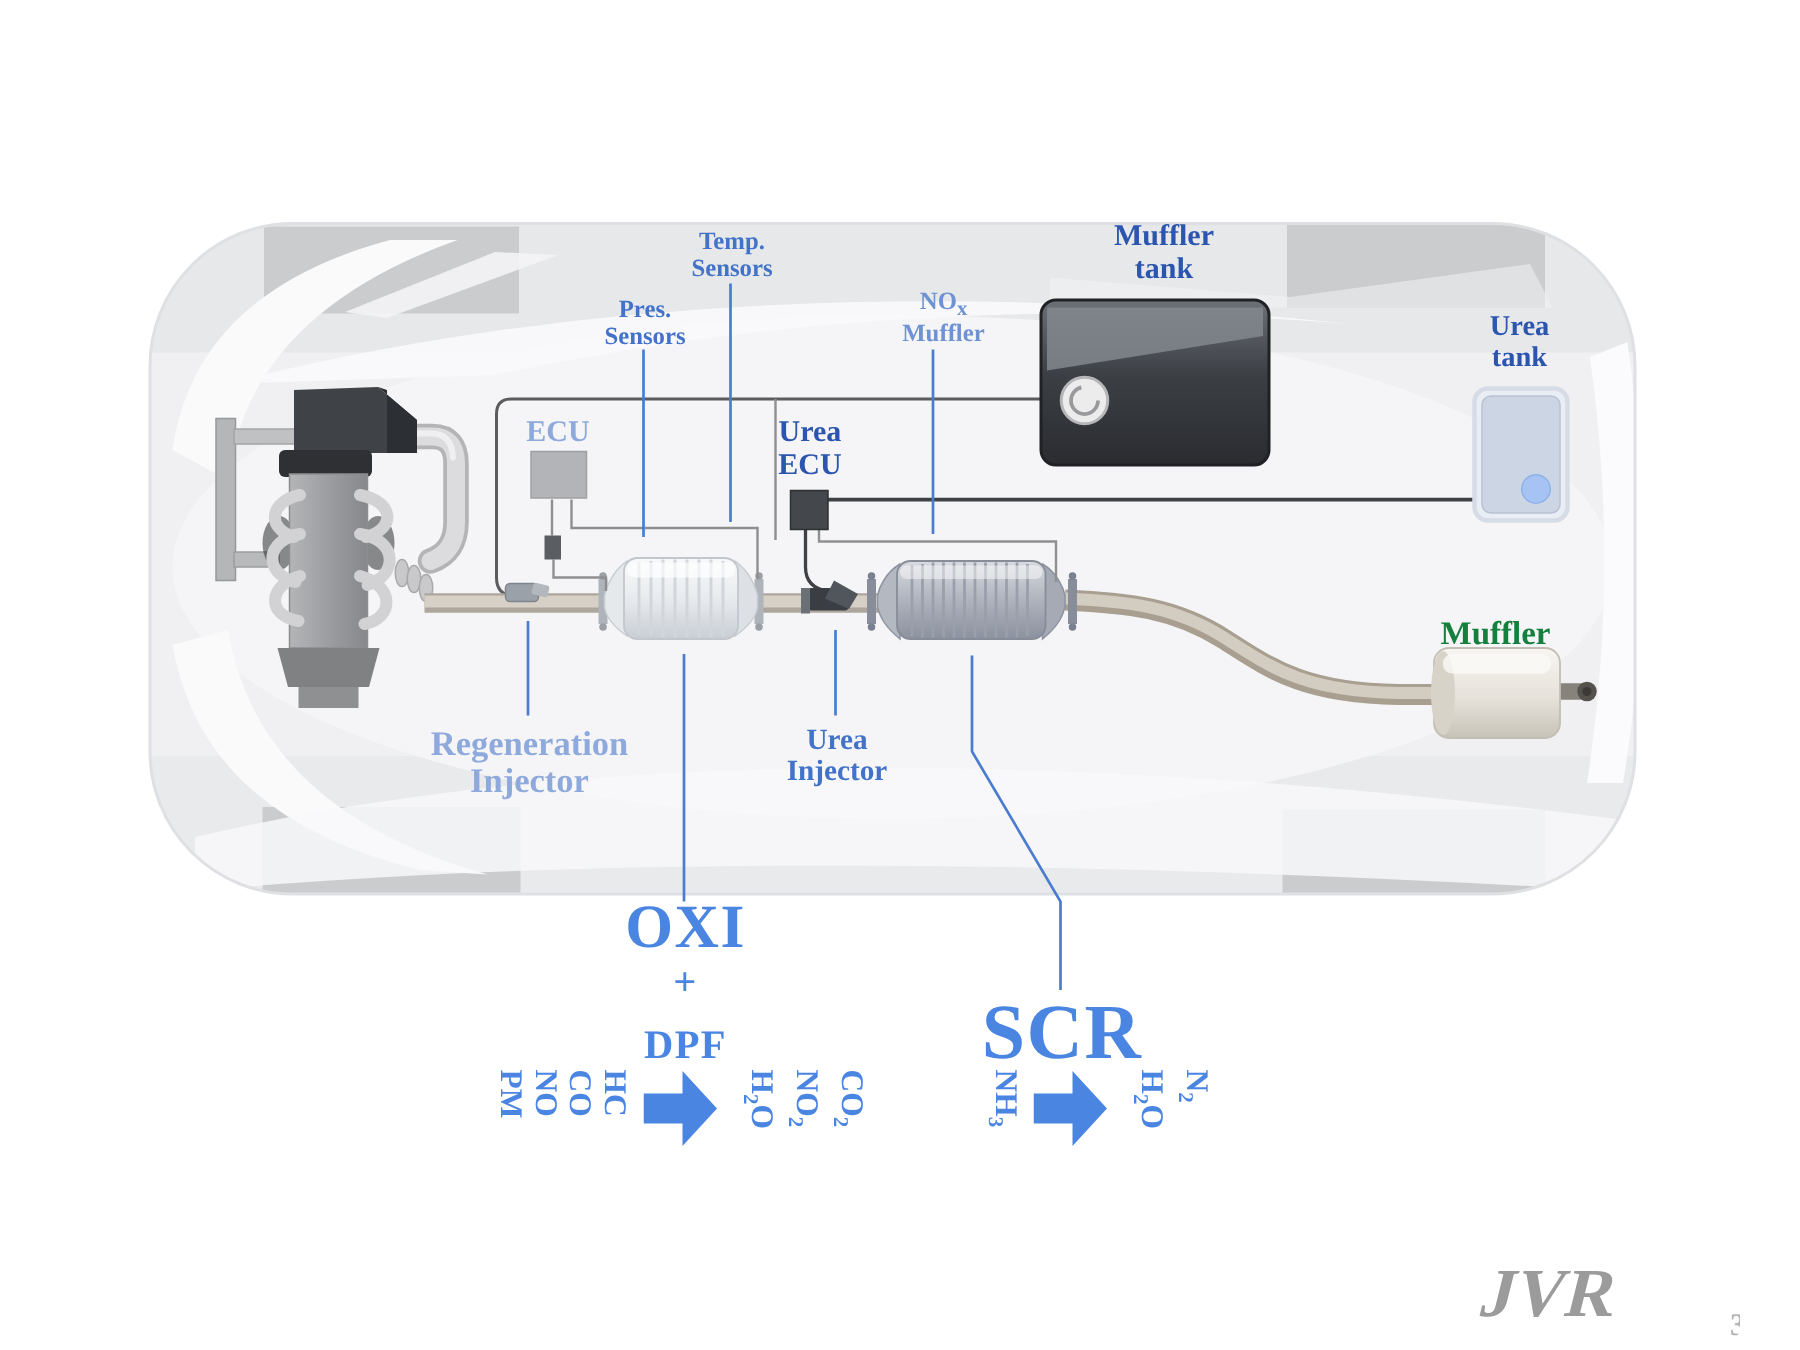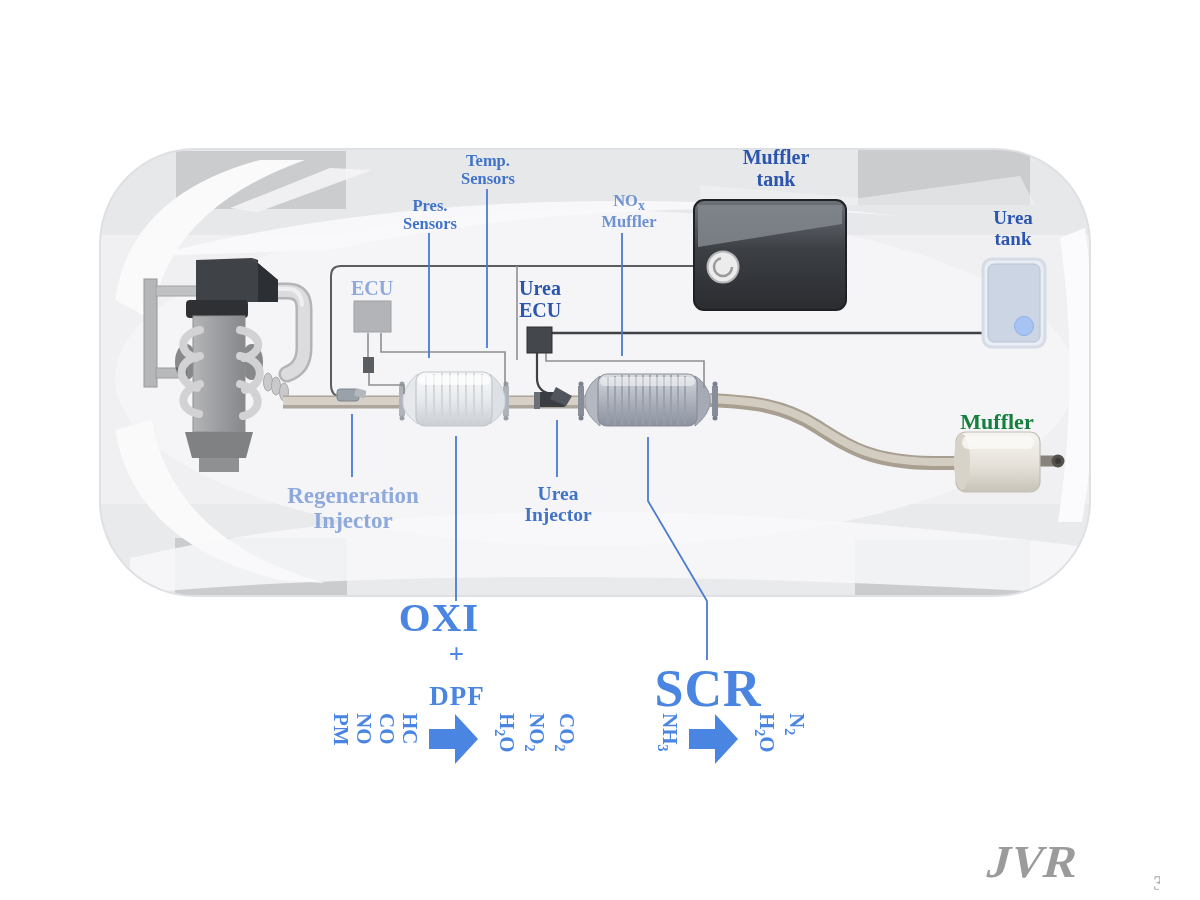--- a/index.html
+++ b/index.html
@@ -259,21 +259,21 @@
 <div class="lbl" style="left: 353px; top: 483px; font-size: 23px; color: rgb(142, 169, 220);">
   <div>Regeneration</div>
       <div>Injector</div>
 </div>
 <div class="lbl" style="left: 558px; top: 483px; font-size: 19.5px; color: rgb(66, 115, 200);">
   <div>Urea</div>
       <div>Injector</div>
 </div>
 <div class="lbl" style="left: 997px; top: 410px; font-size: 22px; color: #15803d;">Muffler</div>
 
-<div class="big" style="left: 439px; top: 597px; font-size: 41px; color: rgb(74, 133, 226);">OXI</div>
+<div class="big" style="left: 457px; top: 597px; font-size: 41px; color: rgb(74, 133, 226);">OXI</div>
 <div class="big" style="left: 457px; top: 641px; font-size: 27px; color: rgb(74, 133, 226);">+</div>
 <div class="big" style="left: 457px; top: 683px; font-size: 27px; color: rgb(74, 133, 226);">DPF</div>
 
 <div class="chem-row" style="left: 328px; top: 711px; color: rgb(74, 133, 226);">
   <div class="chem-row cw23" style="position:static;display:flex;">
         <div class="chem-col">
           <span class="rot">PM</span>
         </div>
         <div class="chem-col">
           <span class="rot">NO</span>

